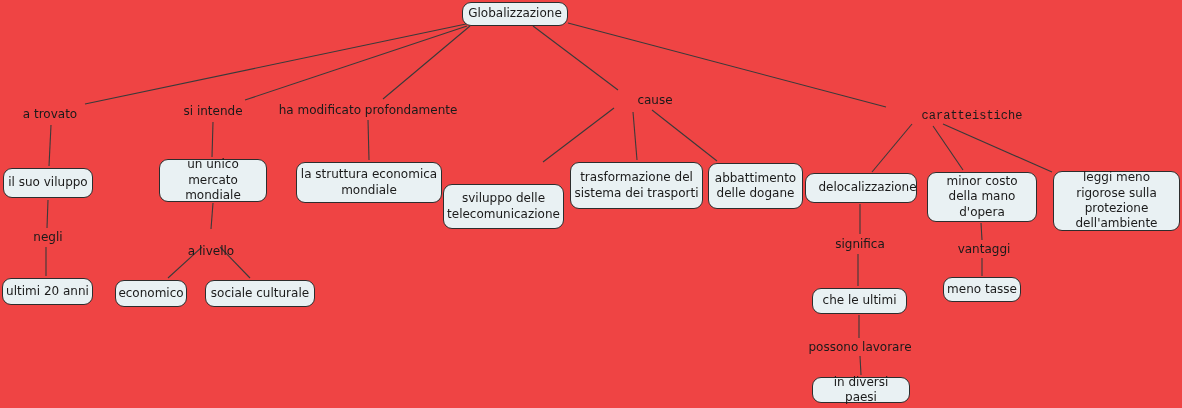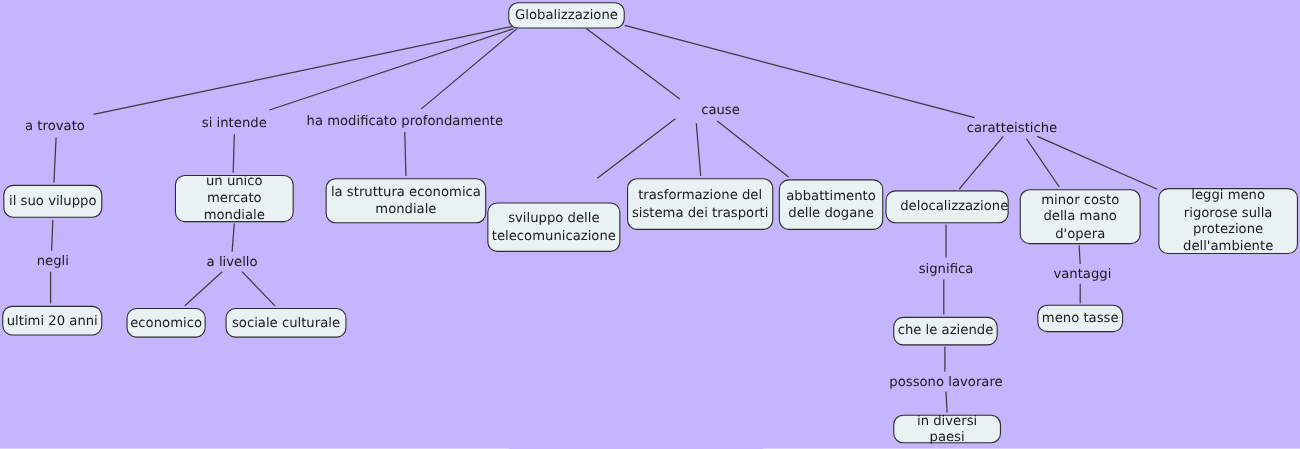--- a/index.html
+++ b/index.html
@@ -1,20 +1,20 @@
 <!DOCTYPE html>
 <html><head>
 <meta charset="utf-8">
 <style>
   html, body { margin: 0; padding: 0; background: #ffffff; }
   #canvas {
     position: relative;
     width: 1182px;
     height: 408px;
-    background: #c4b5fd;
+    background: #ef4444;
     font-family: "DejaVu Sans", "Liberation Sans", sans-serif;
     color: #1a1a1a;
     overflow: hidden;
   }
   #edges {
     position: absolute;
     left: 0; top: 0;
     width: 1182px; height: 408px;
     pointer-events: none;
   }
@@ -82,38 +82,38 @@
 
   <div class="concept" style="left:462px; top:2px; width:106px; height:24px;">Globalizzazione</div>
 
   <div class="link-label" style="left:50px; top:107px;">a trovato</div>
   <div class="concept" style="left:3px; top:168px; width:90px; height:30px;">il suo viluppo</div>
   <div class="link-label" style="left:48px; top:230px;">negli</div>
   <div class="concept" style="left:2px; top:278px; width:91px; height:27px;">ultimi 20 anni</div>
 
   <div class="link-label" style="left:213px; top:104px;">si intende</div>
   <div class="concept" style="left:159px; top:159px; width:108px; height:43px;">un unico mercato mondiale</div>
-  <div class="link-label" style="left:211px; top:231px;">a livello</div>
+  <div class="link-label" style="left:211px; top:244px;">a livello</div>
   <div class="concept" style="left:115px; top:280px; width:72px; height:27px;">economico</div>
   <div class="concept" style="left:205px; top:280px; width:110px; height:27px;">sociale culturale</div>
 
   <div class="link-label" style="left:368px; top:103px;">ha modificato profondamente</div>
   <div class="concept" style="left:296px; top:162px; width:146px; height:41px;">la struttura economica mondiale</div>
 
   <div class="link-label" style="left:632px; top:93px;margin-left:23px;">cause</div>
   <div class="concept" style="left:443px; top:164px; width:121px; height:45px;margin-top:20px;">sviluppo delle telecomunicazione</div>
   <div class="concept" style="left:570px; top:162px; width:133px; height:47px;">trasformazione del sistema dei trasporti</div>
   <div class="concept" style="left:708px; top:163px; width:95px; height:46px;">abbattimento delle dogane</div>
 
-  <div class="link-label" style="left:920px; top:109px;">caratteistiche</div>
+  <div class="link-label" style="left:972px; top:109px;font-family:Liberation Mono, monospace;">caratteistiche</div>
   <div class="concept" style="left:805px; top:173px; width:112px; height:30px;padding-left:16px;">delocalizzazione</div>
   <div class="concept" style="left:1053px; top:171px; width:127px; height:60px;">leggi meno rigorose sulla protezione dell'ambiente</div>
   <div class="concept" style="left:927px; top:172px; width:110px; height:50px;">minor costo della mano d'opera</div>
 
   <div class="link-label" style="left:860px; top:237px;">significa</div>
-  <div class="concept" style="left:812px; top:288px; width:95px; height:26px;">che le aziende</div>
+  <div class="concept" style="left:812px; top:288px; width:95px; height:26px;">che le ultimi</div>
   <div class="link-label" style="left:860px; top:340px;">possono lavorare</div>
   <div class="concept" style="left:812px; top:377px; width:98px; height:26px;">in diversi paesi</div>
 
   <div class="link-label" style="left:984px; top:242px;">vantaggi</div>
   <div class="concept" style="left:943px; top:277px; width:78px; height:25px;">meno tasse</div>
 
 </div>
 
 </body></html>

